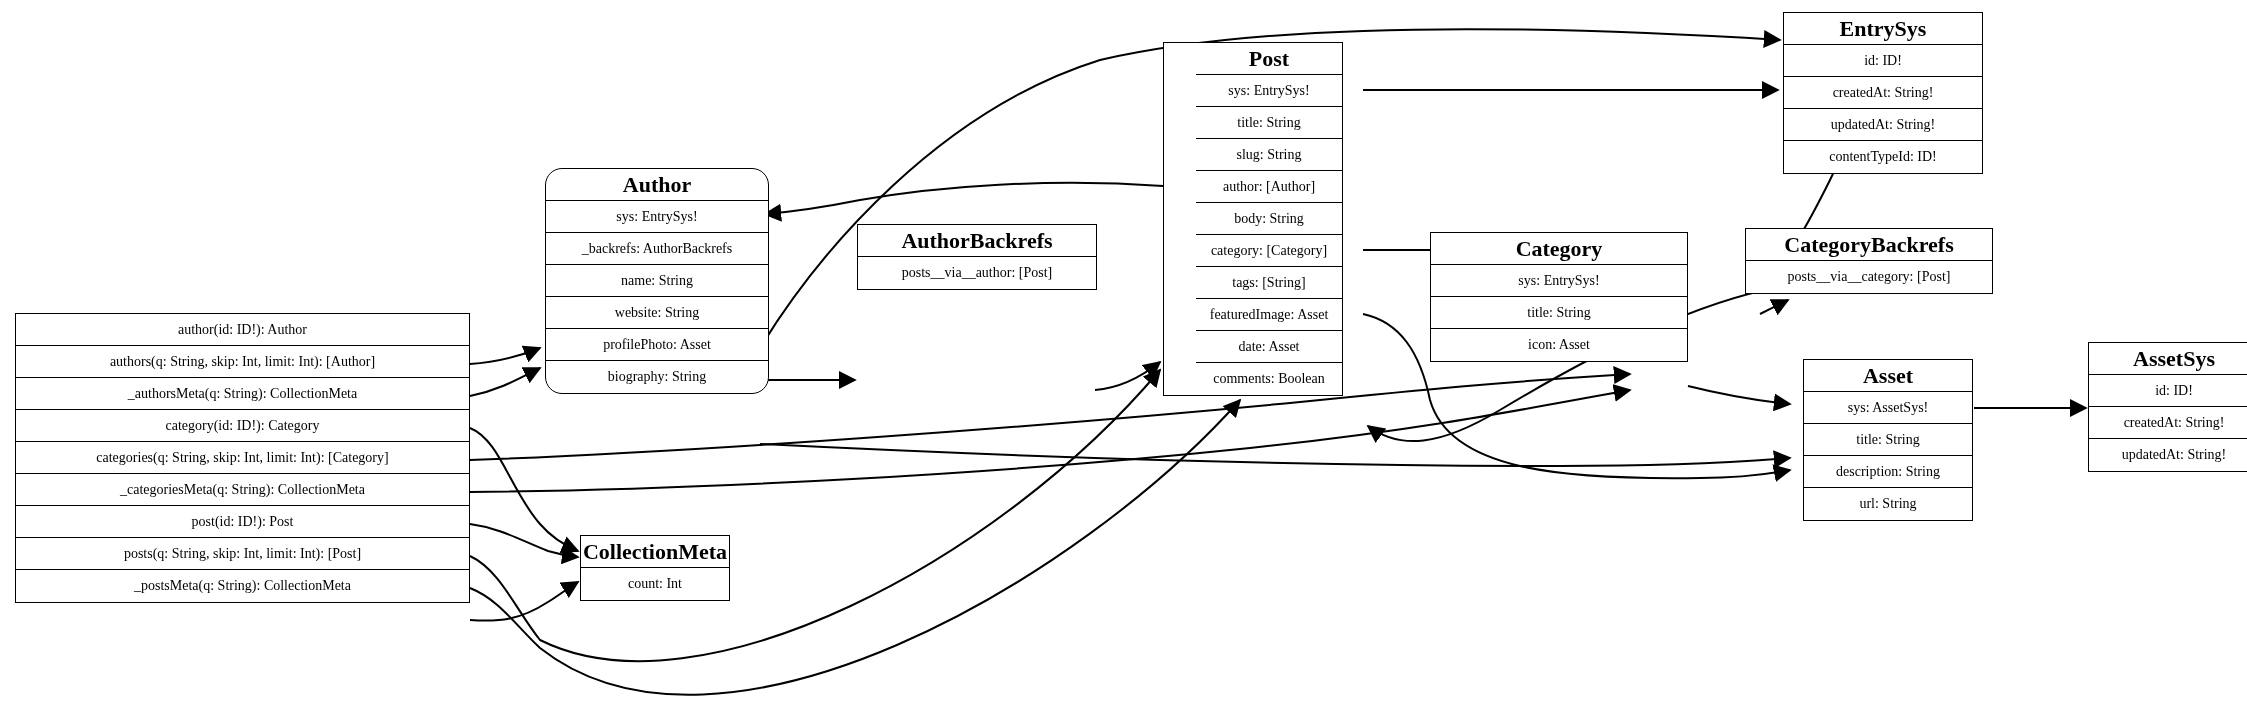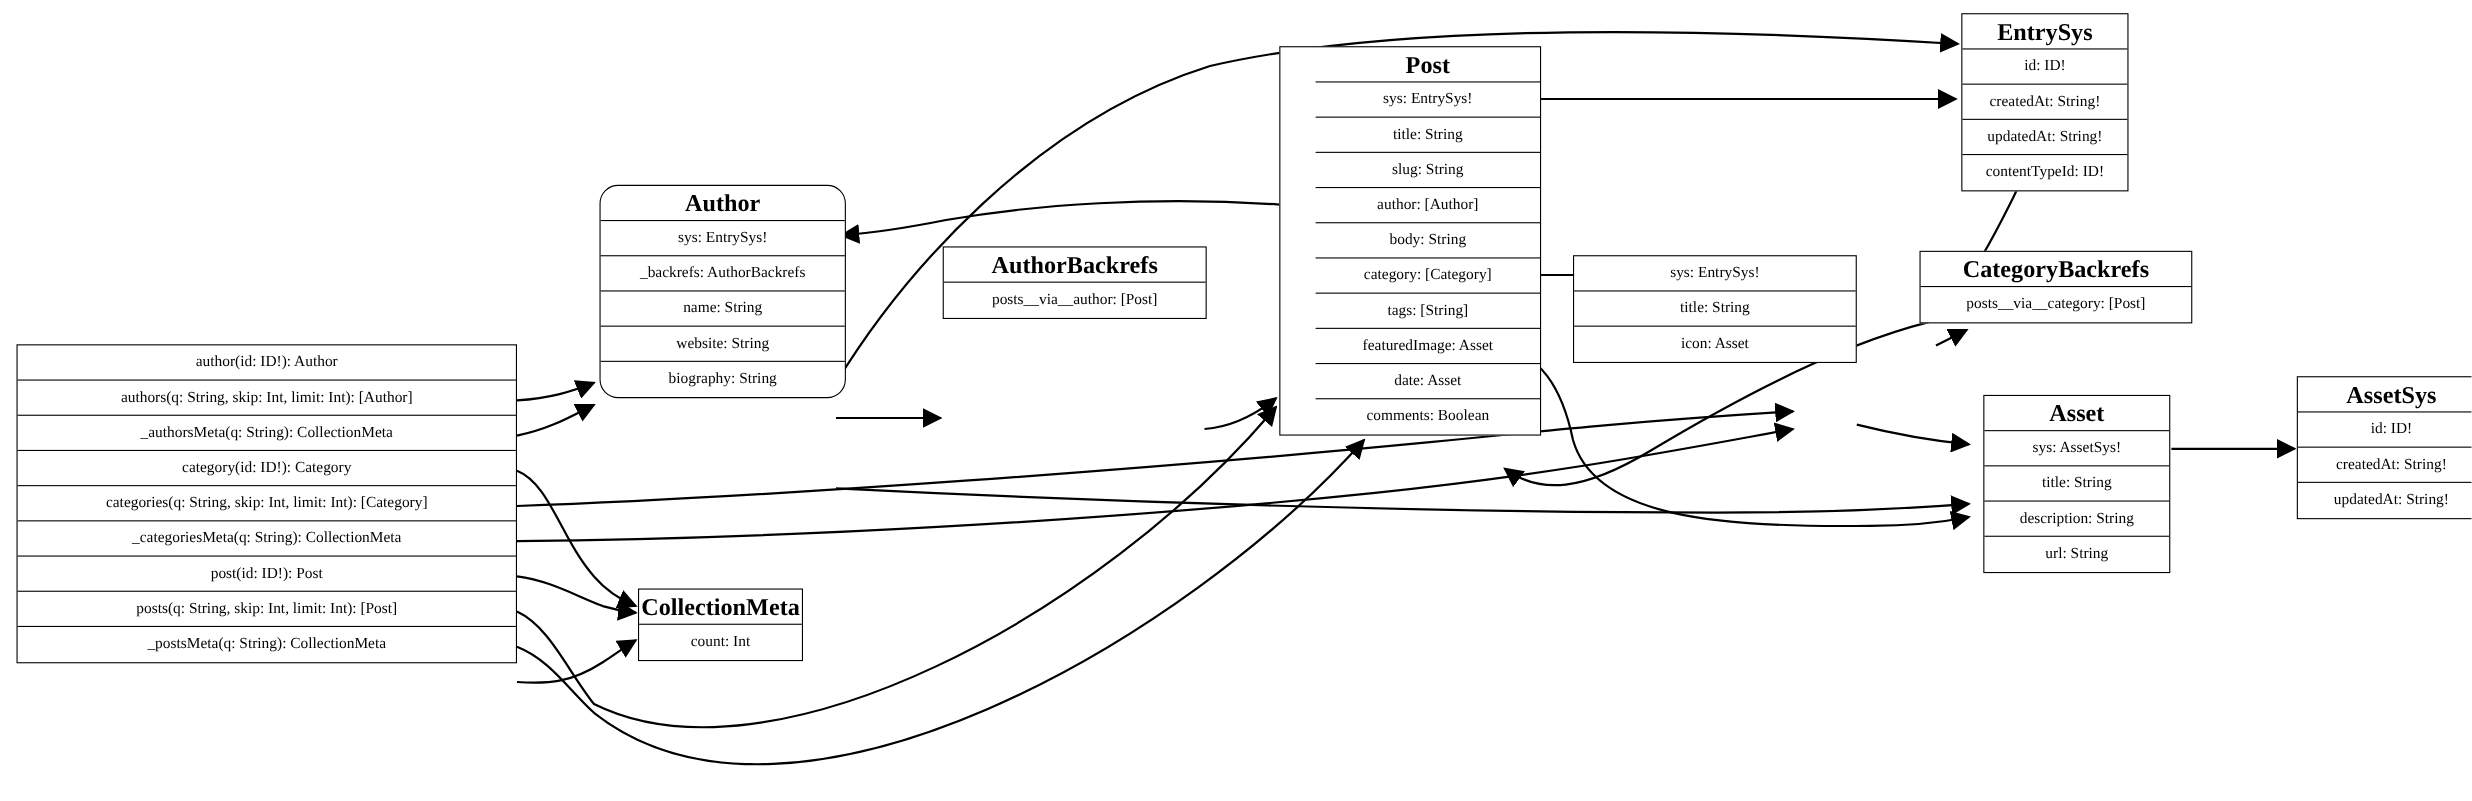--- a/index.html
+++ b/index.html
@@ -122,59 +122,61 @@
     <div class="node-row">posts(q: String, skip: Int, limit: Int): [Post]</div>
     <div class="node-row">_postsMeta(q: String): CollectionMeta</div>
   </div>
 
   <div class="node fs22" style="left:545px; top:168px; width:224px;border-radius:17px;">
     <div class="node-title">Author</div>
     <div class="node-row">sys: EntrySys!</div>
     <div class="node-row">_backrefs: AuthorBackrefs</div>
     <div class="node-row">name: String</div>
     <div class="node-row">website: String</div>
+    <div class="node-row">profilePhoto: Asset</div>
     <div class="node-row">biography: String</div>
   </div>
 
   <div class="node fs22" style="left:857px; top:224px; width:240px;">
     <div class="node-title">AuthorBackrefs</div>
     <div class="node-row">posts__via__author: [Post]</div>
   </div>
 
   <div class="node fs22" style="left:580px; top:535px; width:150px;">
     <div class="node-title">CollectionMeta</div>
     <div class="node-row">count: Int</div>
   </div>
 
-  <div class="node fs22" style="left:1163px; top:42px; width:238px;padding-left:32px;">
+  <div class="node fs22" style="left:1163px; top:42px; width:180px;padding-left:32px;">
     <div class="node-title">Post</div>
     <div class="node-row">sys: EntrySys!</div>
     <div class="node-row">title: String</div>
     <div class="node-row">slug: String</div>
     <div class="node-row">author: [Author]</div>
     <div class="node-row">body: String</div>
     <div class="node-row">category: [Category]</div>
     <div class="node-row">tags: [String]</div>
     <div class="node-row">featuredImage: Asset</div>
     <div class="node-row">date: Asset</div>
     <div class="node-row">comments: Boolean</div>
   </div>
 
   <div class="node fs22" style="left:1430px; top:232px; width:258px;">
+    <div class="node-title">Category</div>
     <div class="node-row">sys: EntrySys!</div>
     <div class="node-row">title: String</div>
     <div class="node-row">icon: Asset</div>
   </div>
 
   <div class="node fs22" style="left:1745px; top:228px; width:248px;font-family:Liberation Serif, serif;">
     <div class="node-title">CategoryBackrefs</div>
     <div class="node-row">posts__via__category: [Post]</div>
   </div>
 
-  <div class="node fs22" style="left:1783px; top:12px; width:152px;">
+  <div class="node fs22" style="left:1783px; top:12px; width:200px;">
     <div class="node-title">EntrySys</div>
     <div class="node-row">id: ID!</div>
     <div class="node-row">createdAt: String!</div>
     <div class="node-row">updatedAt: String!</div>
     <div class="node-row">contentTypeId: ID!</div>
   </div>
 
   <div class="node fs22" style="left:1803px; top:359px; width:170px;">
     <div class="node-title">Asset</div>
     <div class="node-row">sys: AssetSys!</div>

